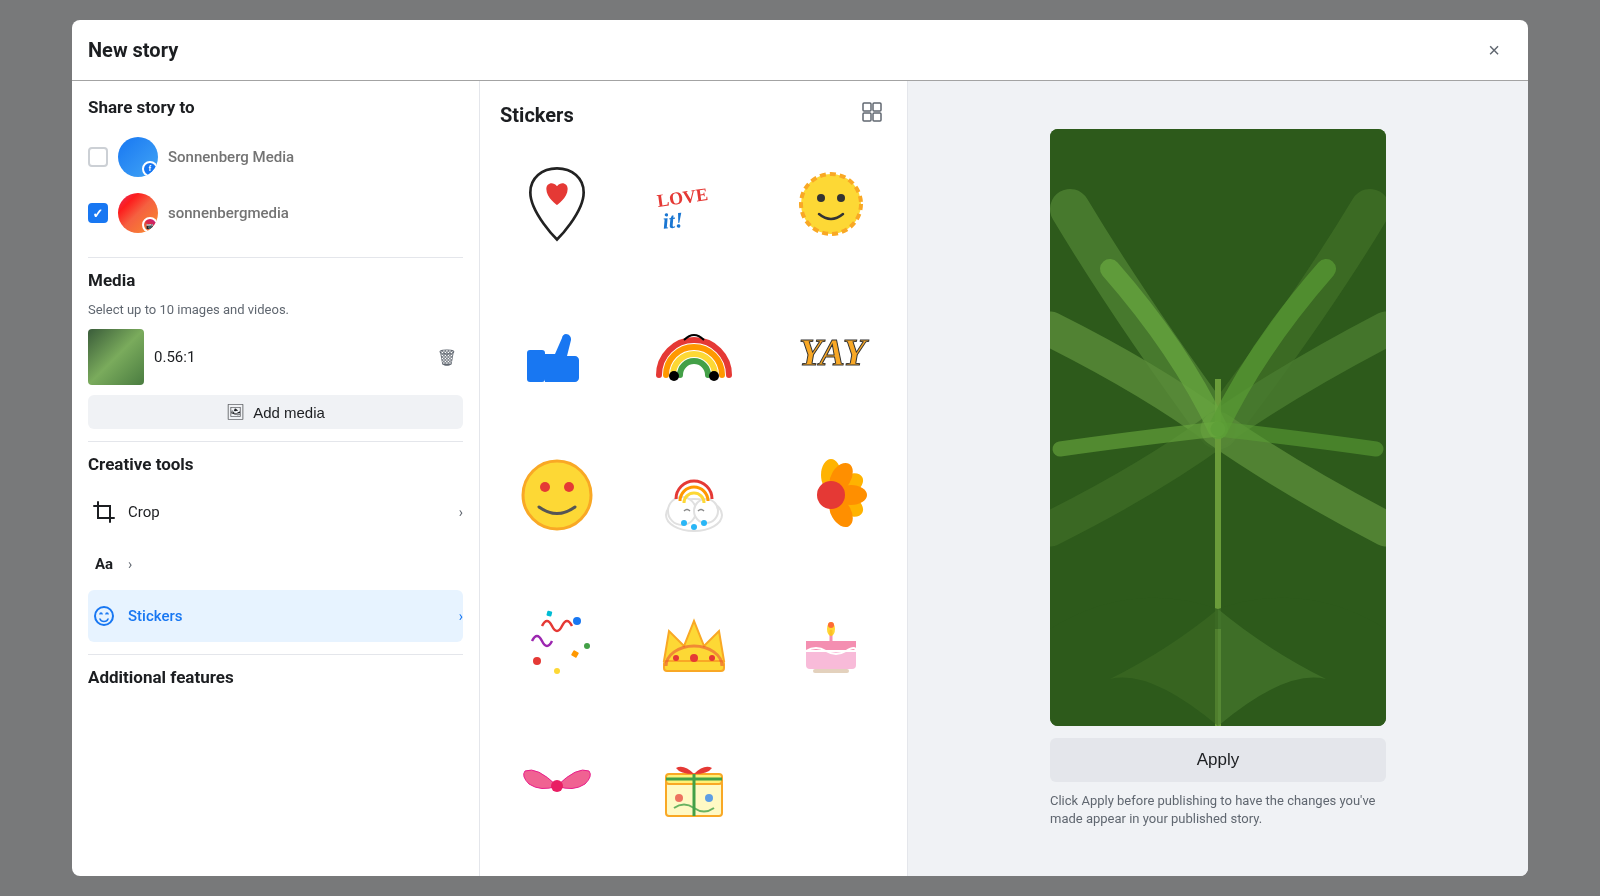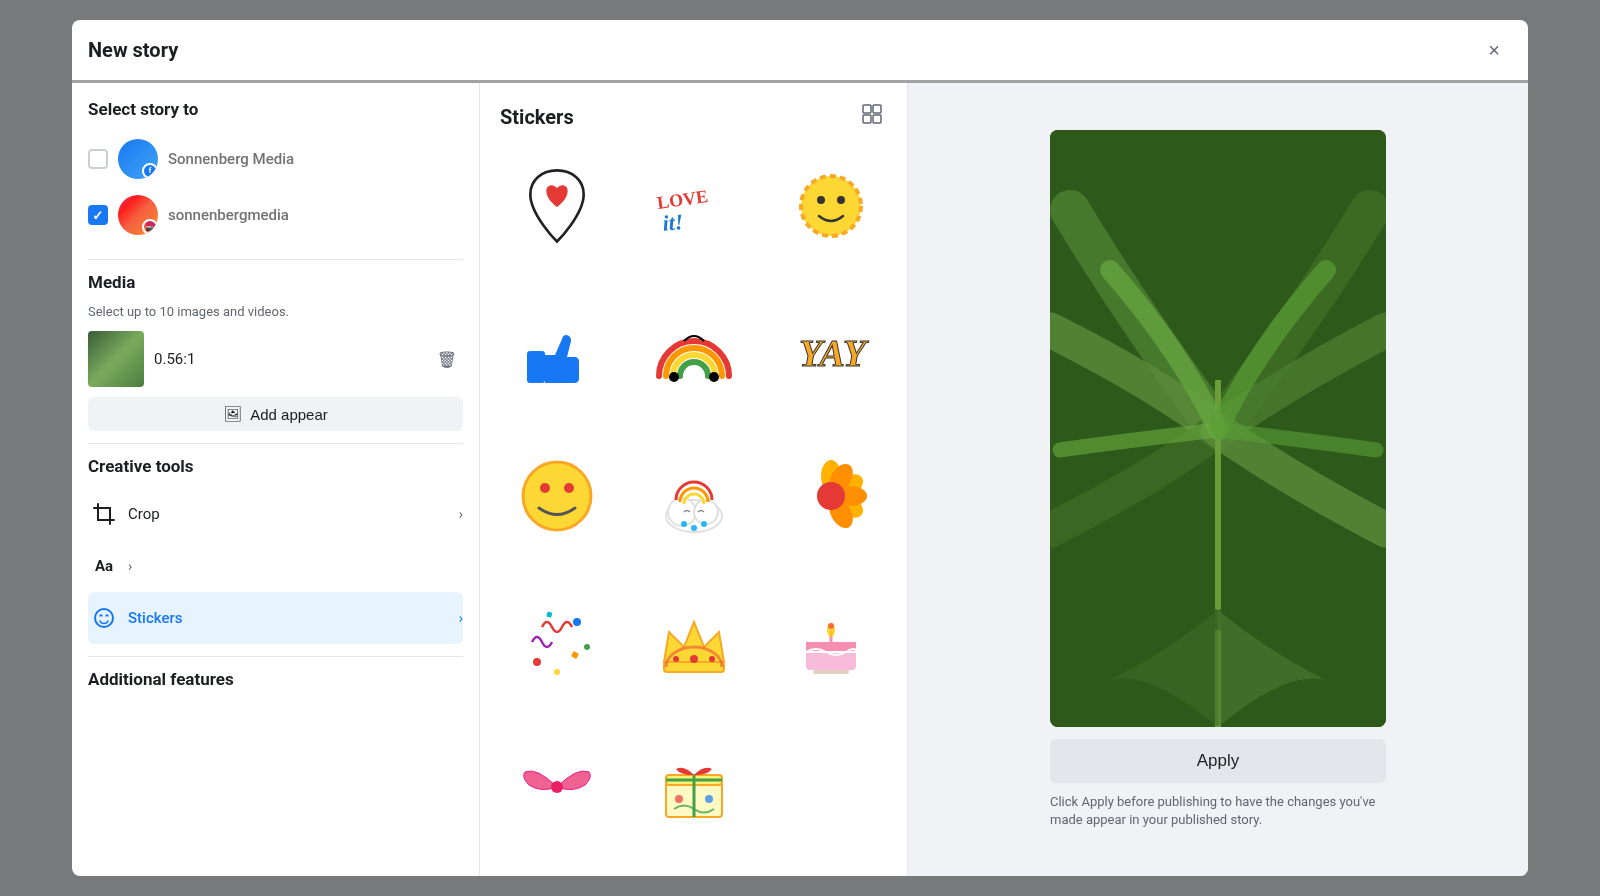--- a/index.html
+++ b/index.html
@@ -1,19 +1,19 @@
 <!DOCTYPE html>
 <html><head>
   <meta charset="utf-8">
   <style>
     * { box-sizing: border-box; margin: 0; padding: 0; }
     body { font-family: -apple-system, BlinkMacSystemFont, 'Segoe UI', Roboto, sans-serif; background: #f0f2f5; display: flex; align-items: center; justify-content: center; min-height: 100vh; }
     .modal-overlay { position: fixed; inset: 0; background: rgba(0,0,0,0.5); display: flex; align-items: center; justify-content: center; }
     .modal { background: #fff; border-radius: 8px; width: 1456px; height: 856px; display: flex; flex-direction: column; overflow: hidden; position: relative; }
-    .modal-header { display: flex; align-items: center; justify-content: space-between; padding: 12px 16px; border-bottom: 3px solid #a3a3a3; }
+    .modal-header { display: flex; align-items: center; justify-content: space-between; padding: 12px 16px; border-bottom: 1px solid #a3a3a3; }
     .modal-title { font-size: 20px; font-weight: 700; color: #1c1e21; }
     .close-btn { background: none; border: none; cursor: pointer; width: 36px; height: 36px; border-radius: 50%; display: flex; align-items: center; justify-content: center; color: #606770; font-size: 20px; }
     .modal-body { display: flex; flex: 1; overflow: hidden; }
     
     .left-panel { width: 408px; flex-shrink: 0; border-right: 1px solid #e4e6eb; overflow-y: auto; padding: 16px; }
     .section-title { font-size: 17px; font-weight: 700; color: #1c1e21; margin-bottom: 12px; }
     .share-list { margin-bottom: 16px; }
     .share-item { display: flex; align-items: center; gap: 10px; padding: 8px 0; }
     .share-checkbox { width: 20px; height: 20px; border: 2px solid #ccd0d5; border-radius: 4px; display: flex; align-items: center; justify-content: center; cursor: pointer; flex-shrink: 0; }
     .share-checkbox.checked { background: #1877f2; border-color: #1877f2; }
@@ -69,21 +69,21 @@
   <div class="modal">
 
     <div class="modal-header">
       <span class="modal-title">New story</span>
       <button class="close-btn">×</button>
     </div>
 
     <div class="modal-body">
 
       <div class="left-panel">
-        <div class="section-title">Select story to</div>
+        <div class="section-title">Share story to</div>
 
         <div class="share-list">
 
           <div class="share-item">
             <div class="share-checkbox"></div>
             <div class="avatar">
               <div class="avatar-img" style="background: linear-gradient(135deg,#1877f2,#42a5f5);"></div>
               <div class="avatar-badge fb-badge" style="font-size:7px;font-weight:700;">f</div>
             </div>
             <span class="account-name">Sonnenberg Media</span>
@@ -107,21 +107,21 @@
         <div class="media-item">
           <div class="media-thumb">
             <div class="media-thumb-img"></div>
           </div>
           <span class="media-ratio">0.56:1</span>
           <button class="delete-btn">🗑</button>
         </div>
 
         <button class="add-media-btn">
           <span>🖼</span>
-          <span>Add appear</span>
+          <span>Add media</span>
         </button>
 
         <div class="divider"></div>
 
         <div class="creative-tools">
           <div class="section-title">Creative tools</div>
 
           <div class="tool-item">
             <div class="tool-icon">
               <svg width="22" height="22" viewBox="0 0 22 22" fill="none" xmlns="http://www.w3.org/2000/svg">

